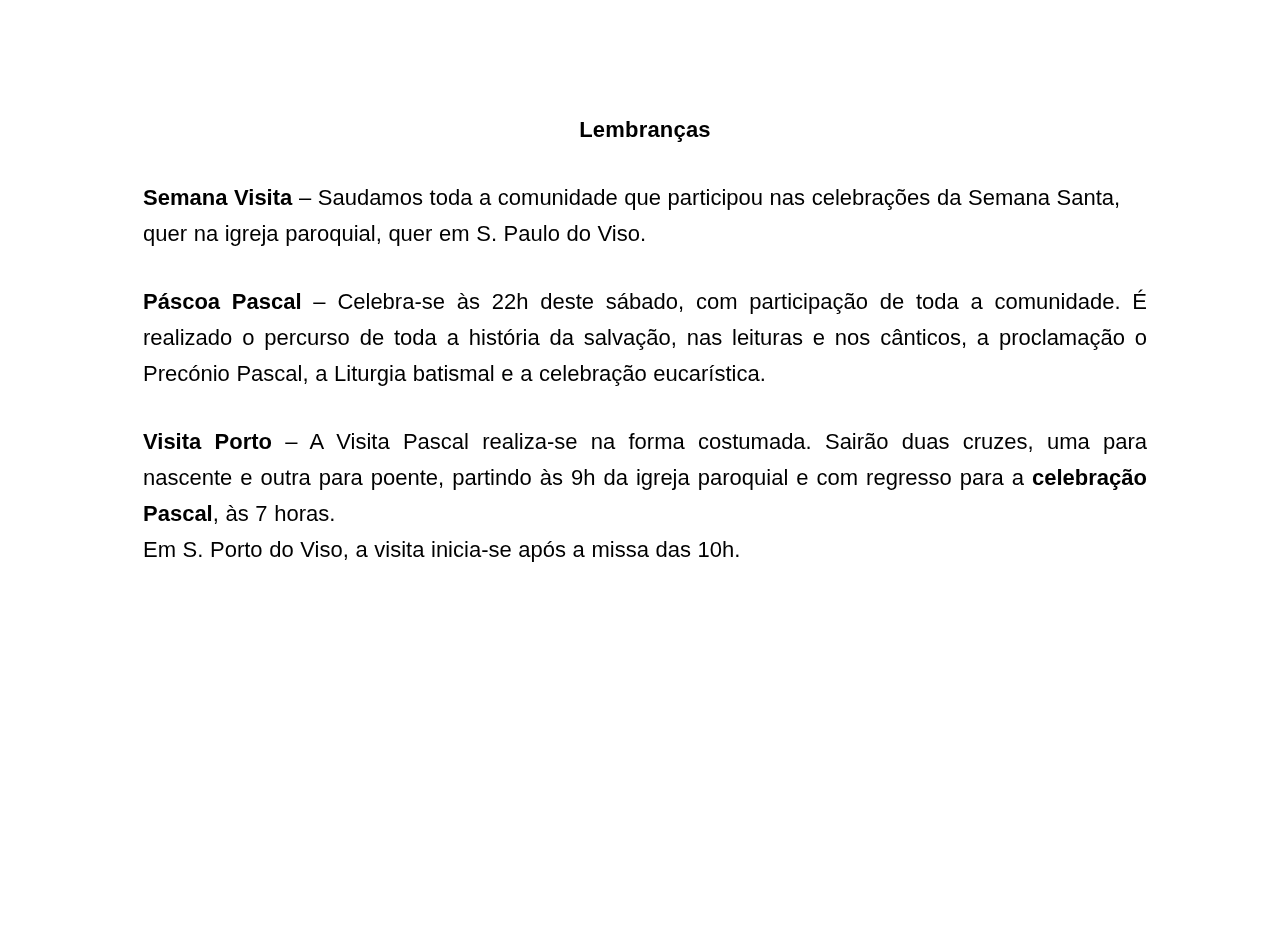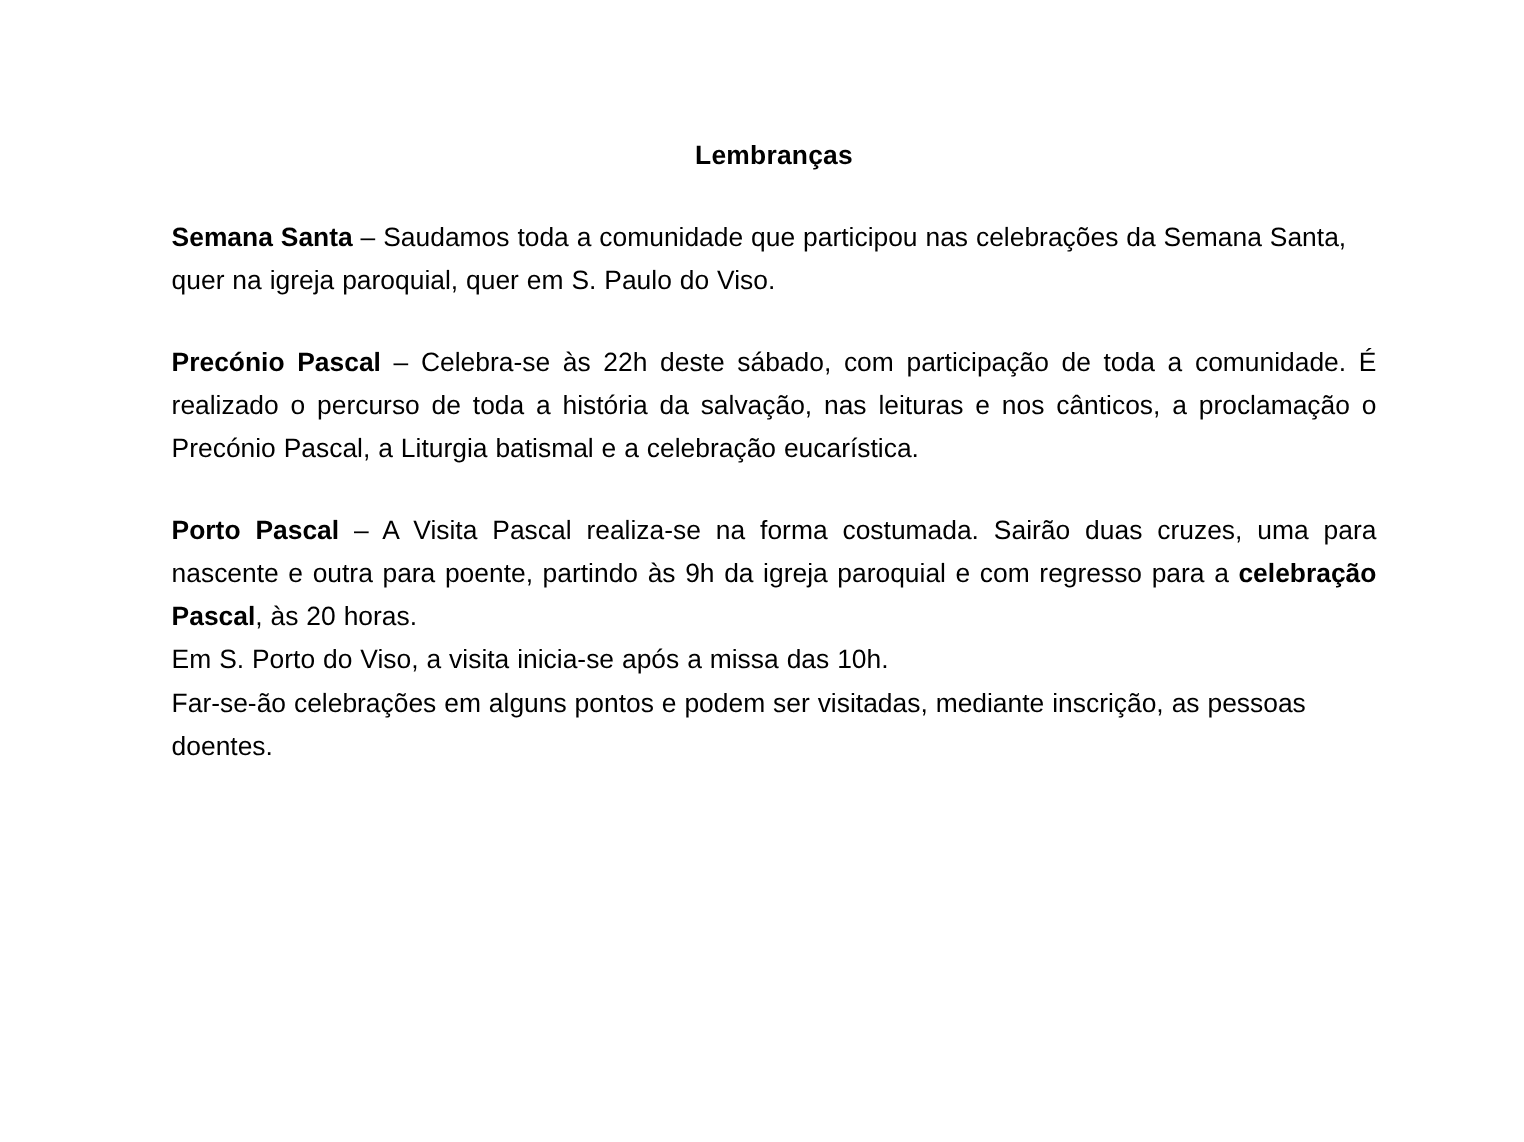--- a/index.html
+++ b/index.html
@@ -55,20 +55,19 @@
     font-weight: 700;
   }
 </style>
 </head>
 <body style="background: rgb(255, 255, 255); color: rgb(0, 0, 0);">
 
 <div class="page">
   <div class="content">
     <h1 class="doc-title">Lembranças</h1>
     <div id="paragraphs">
-        <p class="para align-left spaced"><span class="b">Semana Santa</span><span> – Saudamos toda a comunidade que participou nas celebrações da Semana Santa, quer na igreja paroquial, quer em S. Paulo do Viso.</span></p>
-        <p class="para align-justify spaced"><span class="b">Precónio Pascal</span><span> – Celebra-se às 22h deste sábado, com participação de toda a comunidade. É realizado o percurso de toda a história da salvação, nas leituras e nos cânticos, a proclamação o Precónio Pascal, a Liturgia batismal e a celebração eucarística.</span></p>
-        <p class="para align-justify spaced"><span class="b">Porto Pascal</span><span> – A Visita Pascal realiza-se na forma costumada. Sairão duas cruzes, uma para nascente e outra para poente, partindo às 9h da igreja paroquial e com regresso para a </span><span class="b">celebração Pascal</span><span>, às 20 horas.</span></p>
+        <p class="para align-left spaced"><span class="b">Semana Visita</span><span> – Saudamos toda a comunidade que participou nas celebrações da Semana Santa, quer na igreja paroquial, quer em S. Paulo do Viso.</span></p>
+        <p class="para align-justify spaced"><span class="b">Páscoa Pascal</span><span> – Celebra-se às 22h deste sábado, com participação de toda a comunidade. É realizado o percurso de toda a história da salvação, nas leituras e nos cânticos, a proclamação o Precónio Pascal, a Liturgia batismal e a celebração eucarística.</span></p>
+        <p class="para align-justify spaced"><span class="b">Visita Porto</span><span> – A Visita Pascal realiza-se na forma costumada. Sairão duas cruzes, uma para nascente e outra para poente, partindo às 9h da igreja paroquial e com regresso para a </span><span class="b">celebração Pascal</span><span>, às 7 horas.</span></p>
         <p class="para align-left"><span>Em S. Porto do Viso, a visita inicia-se após a missa das 10h.</span></p>
-        <p class="para align-left"><span>Far-se-ão celebrações em alguns pontos e podem ser visitadas, mediante inscrição, as pessoas doentes.</span></p>
       </div>
   </div>
 </div>
 
 </body></html>

